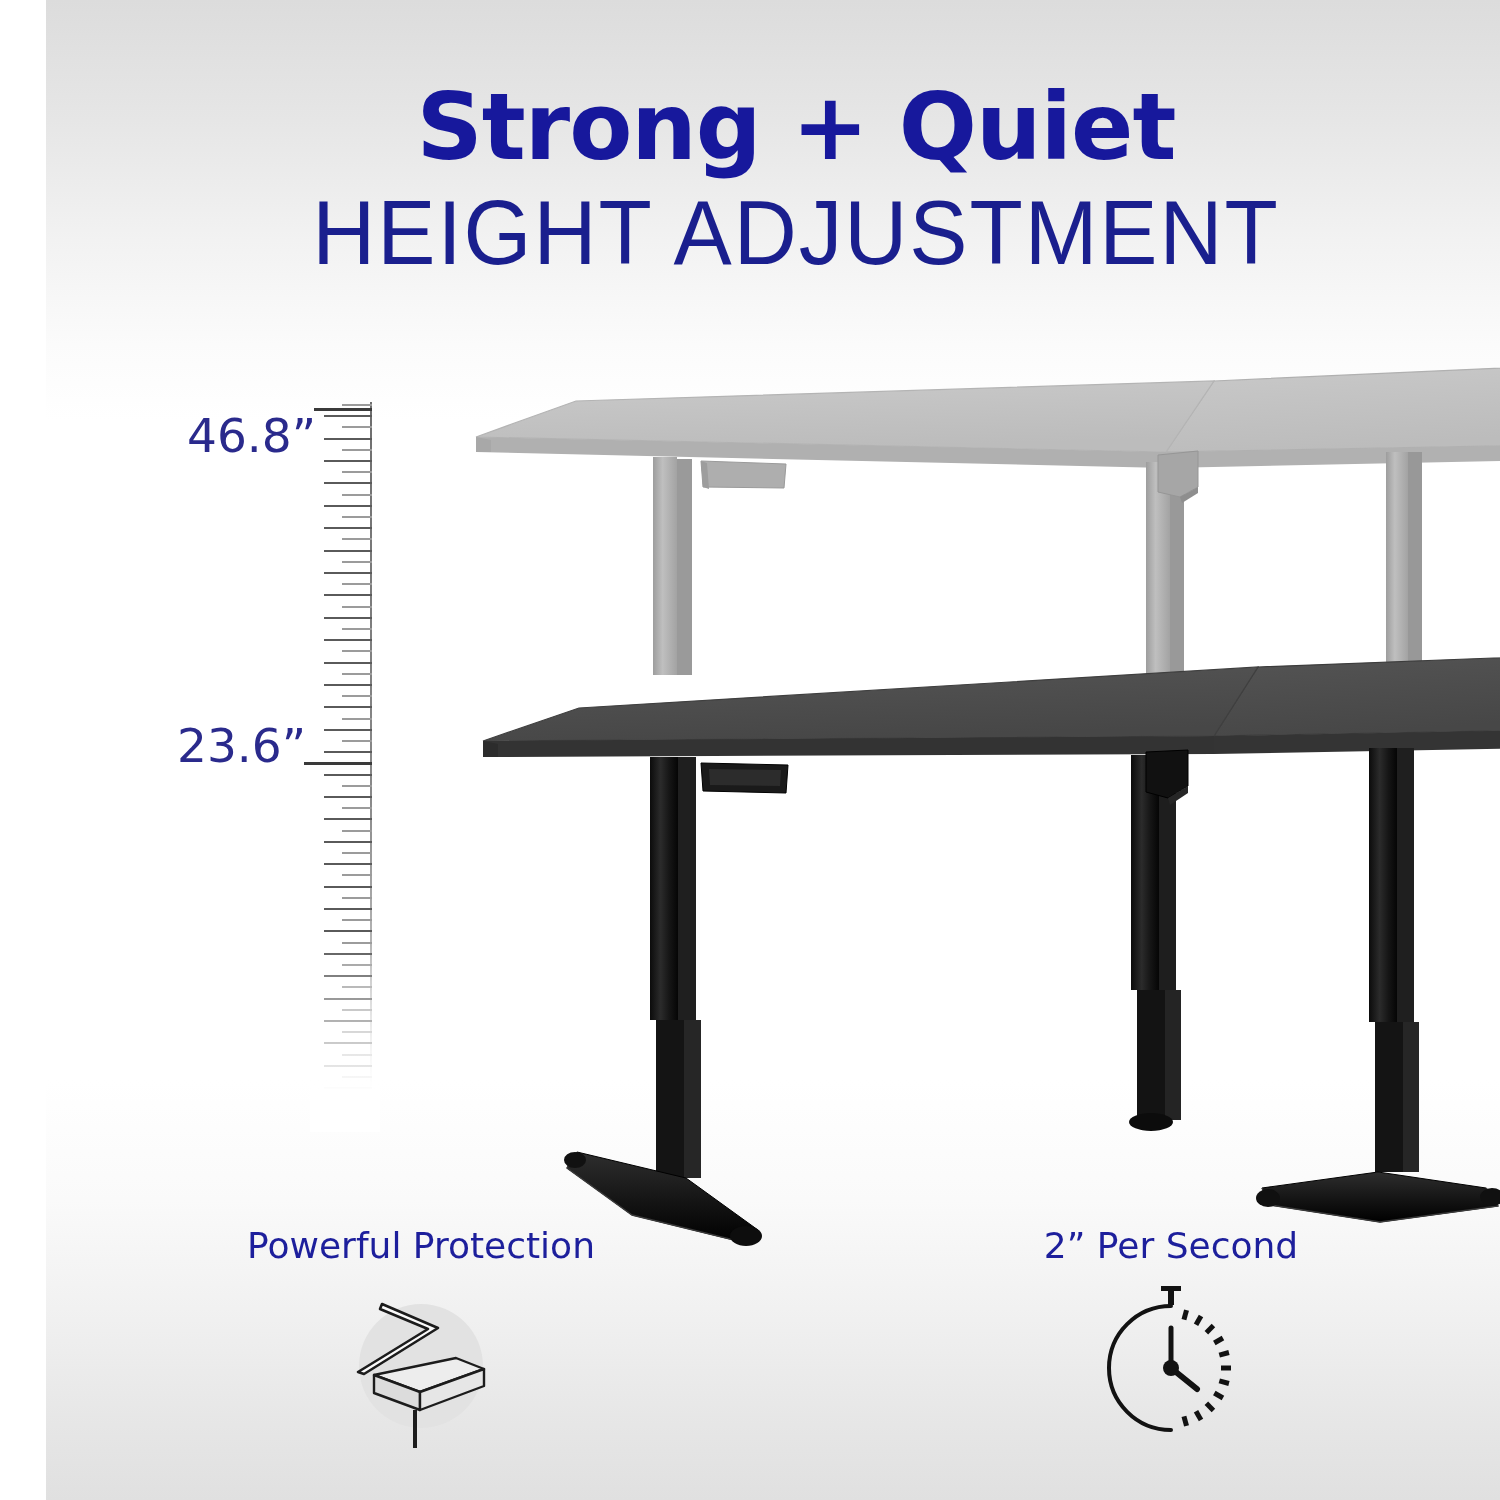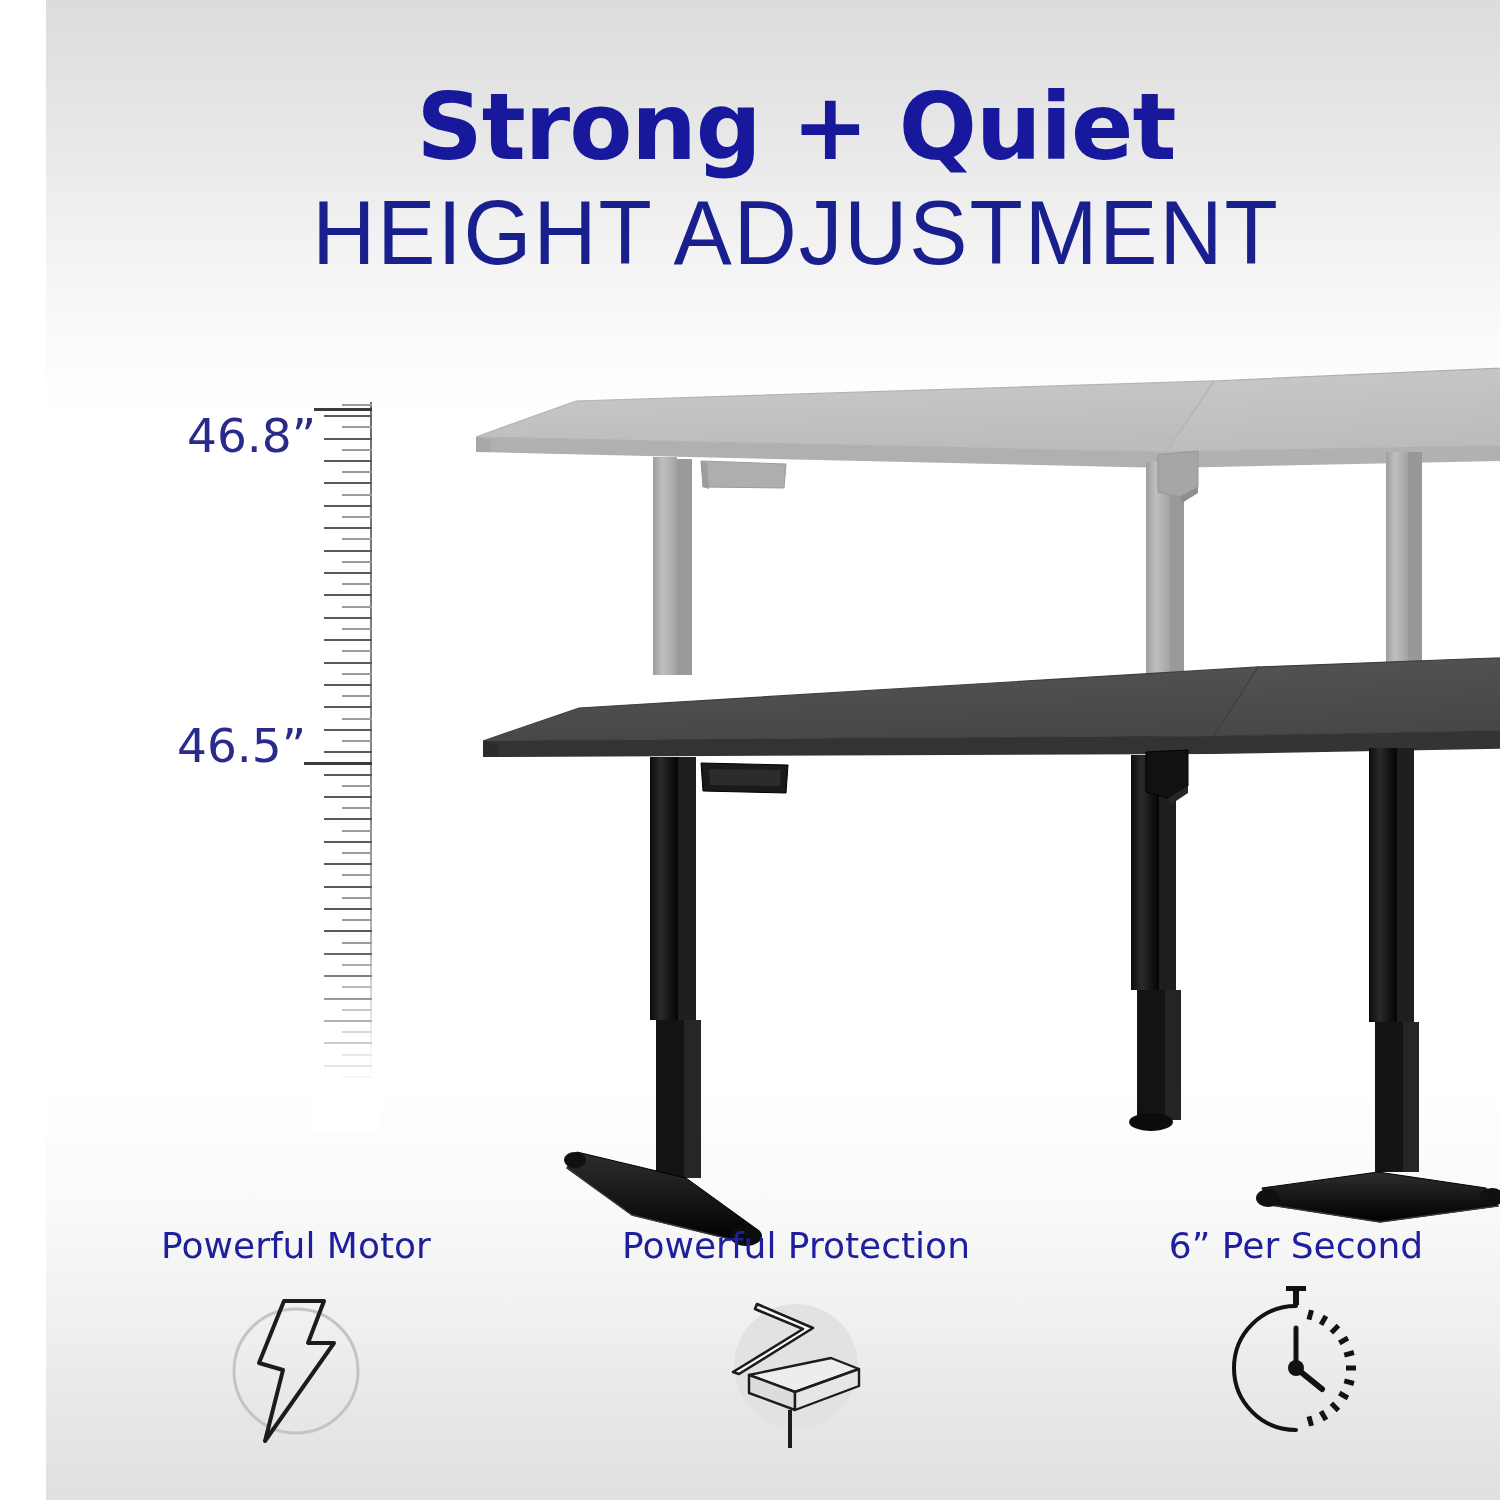--- a/index.html
+++ b/index.html
@@ -286,21 +286,21 @@
           <path d="M1216,1188 L1224,1205 L1334,1222 L1452,1206 L1440,1188" fill="none" stroke="#3a3a3a" stroke-width="1.4"></path>
           <ellipse cx="1222" cy="1198" rx="12" ry="9" fill="#101010"></ellipse>
           <ellipse cx="1446" cy="1197" rx="12" ry="9" fill="#101010"></ellipse>
         </g>
       </g>
     </svg>
   </div>
 
   <div id="measure-group">
     <div class="measure-label" id="label-high">46.8”</div>
-    <div class="measure-label" id="label-low">46.5”</div>
+    <div class="measure-label" id="label-low">23.6”</div>
 
     <div id="ruler">
       <div class="ruler-spine"></div>
       <div id="ruler-ticks">
           <div class="tick minor" style="top: 2px;"></div>
           <div class="tick major" style="top: 13.2px;"></div>
           <div class="tick minor" style="top: 24.4px;"></div>
           <div class="tick major" style="top: 35.6px;"></div>
           <div class="tick minor" style="top: 46.8px;"></div>
           <div class="tick major" style="top: 58px;"></div>
@@ -366,29 +366,20 @@
         </div>
       <div id="ruler-fade"></div>
     </div>
 
     <div class="measure-rule" id="rule-high"></div>
     <div class="measure-rule" id="rule-low"></div>
   </div>
 
   <div id="features">
 
-    <div class="feature">
-      <div class="feature-label">Powerful Motor</div>
-      <div class="feature-icon">
-        <svg width="210" height="185" viewBox="0 0 210 185">
-          <circle cx="105" cy="95" r="62" fill="none" stroke="#c4c4c4" stroke-width="3"></circle>
-          <path d="M93,25 L133,25 L117,67 L143,67 L74,165 L92,94 L68,87 Z" fill="none" stroke="#1c1c1c" stroke-width="4" stroke-linejoin="round"></path>
-        </svg>
-      </div>
-    </div>
 
     <div class="feature">
       <div class="feature-label">Powerful Protection</div>
       <div class="feature-icon">
         <svg width="210" height="185" viewBox="0 0 210 185">
           <circle cx="105" cy="90" r="62" fill="#e2e2e2"></circle>
 
           <path d="M66,28 L122,52 L48,98 L42,96 L112,53 L64,33 Z" fill="#fafafa" stroke="#1c1c1c" stroke-width="2.6" stroke-linejoin="round"></path>
 
           <path d="M58,99 L140,82 L168,93 L104,116 Z" fill="#ededed" stroke="#1c1c1c" stroke-width="2.4" stroke-linejoin="round"></path>
@@ -396,21 +387,21 @@
           <path d="M58,99 L104,116 L104,134 L58,117 Z" fill="#dcdcdc" stroke="#1c1c1c" stroke-width="2.4" stroke-linejoin="round"></path>
 
           <path d="M104,116 L168,93 L168,110 L104,134 Z" fill="#e6e6e6" stroke="#1c1c1c" stroke-width="2.4" stroke-linejoin="round"></path>
 
           <path d="M99,134 L99,172" stroke="#1c1c1c" stroke-width="4" stroke-linecap="butt"></path>
         </svg>
       </div>
     </div>
 
     <div class="feature">
-      <div class="feature-label">6” Per Second</div>
+      <div class="feature-label">2” Per Second</div>
       <div class="feature-icon">
         <svg width="210" height="185" viewBox="0 0 210 185">
 
           <path d="M105,30 A62,62 0 1 0 105,154" fill="none" stroke="#121212" stroke-width="4" stroke-linecap="round"></path>
 
           <g stroke="#121212" stroke-width="5" stroke-linecap="butt">
             <line x1="105" y1="32" x2="105" y2="42" transform="rotate(15 105 92)"></line>
             <line x1="105" y1="32" x2="105" y2="42" transform="rotate(30 105 92)"></line>
             <line x1="105" y1="32" x2="105" y2="42" transform="rotate(45 105 92)"></line>
             <line x1="105" y1="32" x2="105" y2="42" transform="rotate(60 105 92)"></line>

